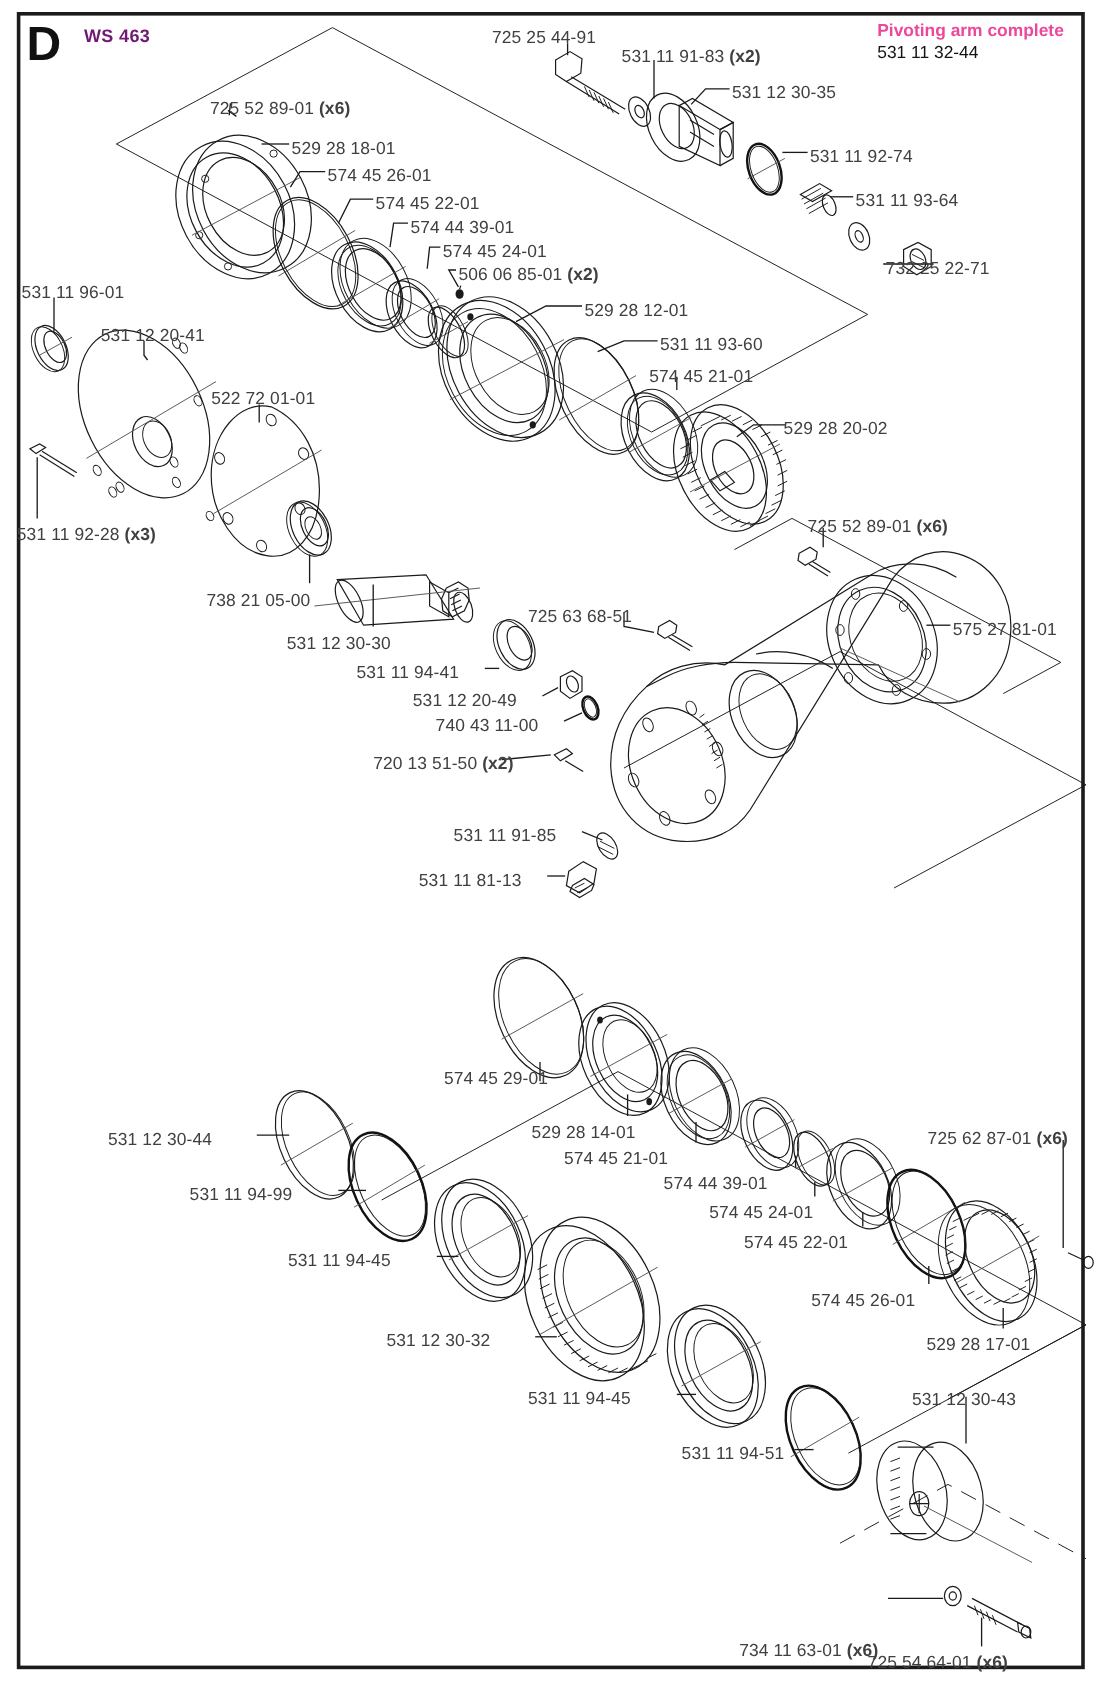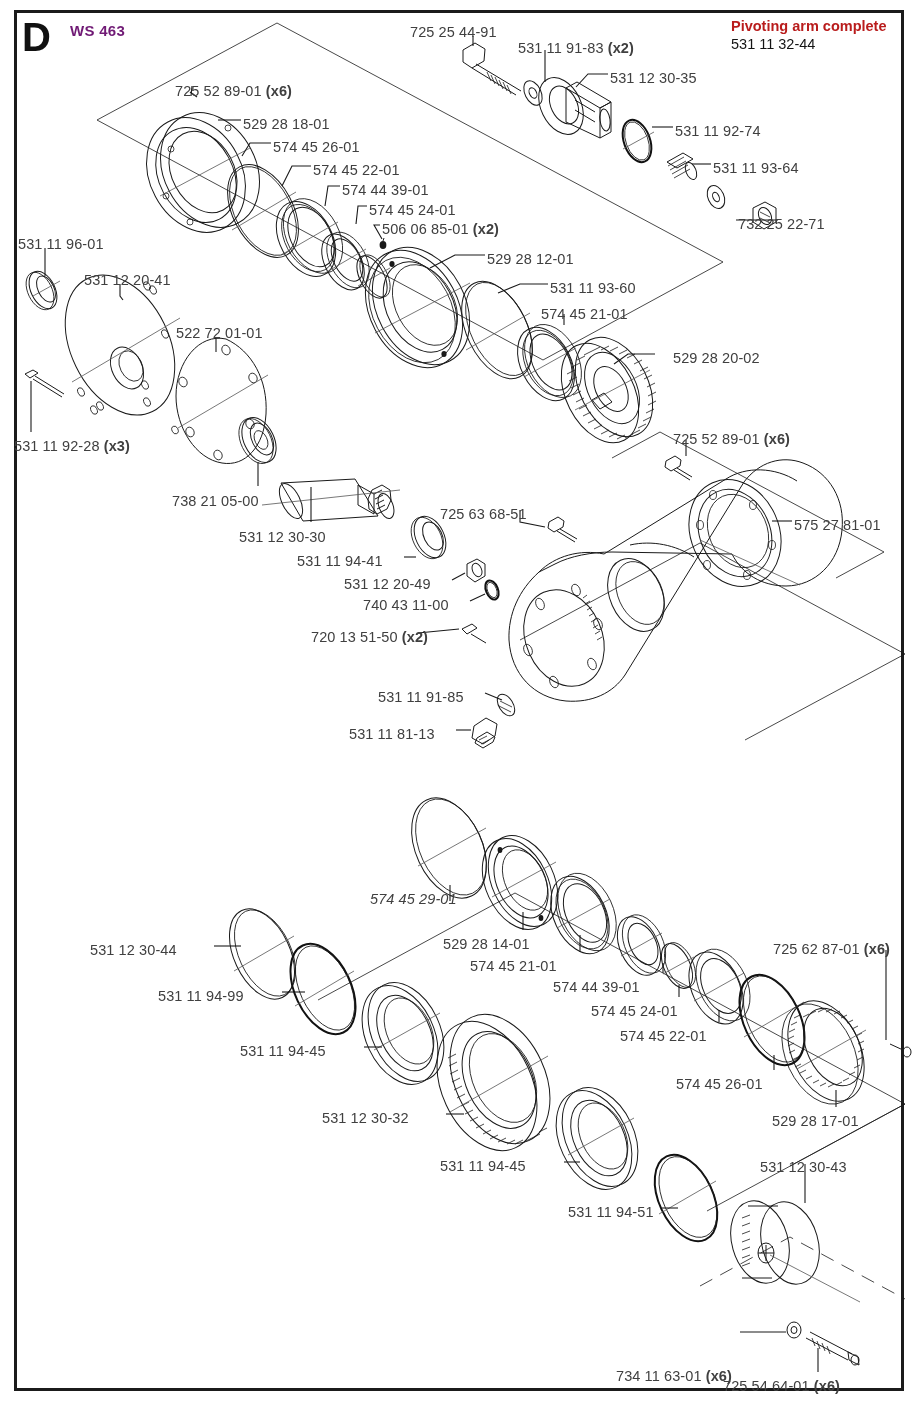--- a/index.html
+++ b/index.html
@@ -42,21 +42,21 @@
   .sec-model{
     position:absolute;
     left:70px;top:22px;
     font-size:15px;font-weight:bold;
     color:#701a75;
     letter-spacing:0.3px;
   }
   .grp-title{
     position:absolute;
     font-size:14.5px;font-weight:bold;
-    color:#b91c1c;
+    color:#ec4899;
     text-align:right;
     white-space:nowrap;
     line-height:1.12;
   }
   .grp-num{
     position:absolute;
     font-size:14.5px;
     color:#141414;
     text-align:right;
     white-space:nowrap;
@@ -605,21 +605,21 @@
       <div class="lbl" style="left: 175px; top: 84px;"><span>725 52 89-01</span><span class="mult"> (x6)</span></div>
       <div class="lbl" style="left: 243px; top: 117px;"><span>529 28 18-01</span></div>
       <div class="lbl" style="left: 273px; top: 140px;"><span>574 45 26-01</span></div>
       <div class="lbl" style="left: 313px; top: 163px;"><span>574 45 22-01</span></div>
       <div class="lbl" style="left: 342px; top: 183px;"><span>574 44 39-01</span></div>
       <div class="lbl" style="left: 369px; top: 203px;"><span>574 45 24-01</span></div>
       <div class="lbl" style="left: 382px; top: 222px;"><span>506 06 85-01</span><span class="mult"> (x2)</span></div>
       <div class="lbl" style="left: 487px; top: 252px;"><span>529 28 12-01</span></div>
       <div class="lbl" style="left: 550px; top: 281px;"><span>531 11 93-60</span></div>
       <div class="lbl" style="left: 541px; top: 307px;"><span>574 45 21-01</span></div>
-      <div class="lbl" style="left: 673px; top: 351px;"><span>529 28 20-02</span></div>
+      <div class="lbl" style="left: 653px; top: 351px;"><span>529 28 20-02</span></div>
       <div class="lbl" style="left: 673px; top: 432px;"><span>725 52 89-01</span><span class="mult"> (x6)</span></div>
       <div class="lbl" style="left: 794px; top: 518px;"><span>575 27 81-01</span></div>
       <div class="lbl" style="left: 410px; top: 25px;"><span>725 25 44-91</span></div>
       <div class="lbl" style="left: 518px; top: 41px;"><span>531 11 91-83</span><span class="mult"> (x2)</span></div>
       <div class="lbl" style="left: 610px; top: 71px;"><span>531 12 30-35</span></div>
       <div class="lbl" style="left: 675px; top: 124px;"><span>531 11 92-74</span></div>
       <div class="lbl" style="left: 713px; top: 161px;"><span>531 11 93-64</span></div>
       <div class="lbl" style="left: 738px; top: 217px;"><span>732 25 22-71</span></div>
       <div class="lbl" style="left: 18px; top: 237px;"><span>531 11 96-01</span></div>
       <div class="lbl" style="left: 84px; top: 273px;"><span>531 12 20-41</span></div>
@@ -627,21 +627,21 @@
       <div class="lbl" style="left: 14px; top: 439px;"><span>531 11 92-28</span><span class="mult"> (x3)</span></div>
       <div class="lbl" style="left: 172px; top: 494px;"><span>738 21 05-00</span></div>
       <div class="lbl" style="left: 239px; top: 530px;"><span>531 12 30-30</span></div>
       <div class="lbl" style="left: 297px; top: 554px;"><span>531 11 94-41</span></div>
       <div class="lbl" style="left: 344px; top: 577px;"><span>531 12 20-49</span></div>
       <div class="lbl" style="left: 363px; top: 598px;"><span>740 43 11-00</span></div>
       <div class="lbl" style="left: 440px; top: 507px;"><span>725 63 68-51</span></div>
       <div class="lbl" style="left: 311px; top: 630px;"><span>720 13 51-50</span><span class="mult"> (x2)</span></div>
       <div class="lbl" style="left: 378px; top: 690px;"><span>531 11 91-85</span></div>
       <div class="lbl" style="left: 349px; top: 727px;"><span>531 11 81-13</span></div>
-      <div class="lbl" style="left: 370px; top: 892px; font-style: italic;"><span>574 45 29-01</span></div>
+      <div class="lbl" style="left: 370px; top: 892px;"><span>574 45 29-01</span></div>
       <div class="lbl" style="left: 443px; top: 937px;"><span>529 28 14-01</span></div>
       <div class="lbl" style="left: 470px; top: 959px;"><span>574 45 21-01</span></div>
       <div class="lbl" style="left: 553px; top: 980px;"><span>574 44 39-01</span></div>
       <div class="lbl" style="left: 591px; top: 1004px;"><span>574 45 24-01</span></div>
       <div class="lbl" style="left: 620px; top: 1029px;"><span>574 45 22-01</span></div>
       <div class="lbl" style="left: 676px; top: 1077px;"><span>574 45 26-01</span></div>
       <div class="lbl" style="left: 772px; top: 1114px;"><span>529 28 17-01</span></div>
       <div class="lbl" style="left: 773px; top: 942px;"><span>725 62 87-01</span><span class="mult"> (x6)</span></div>
       <div class="lbl" style="left: 90px; top: 943px;"><span>531 12 30-44</span></div>
       <div class="lbl" style="left: 158px; top: 989px;"><span>531 11 94-99</span></div>

